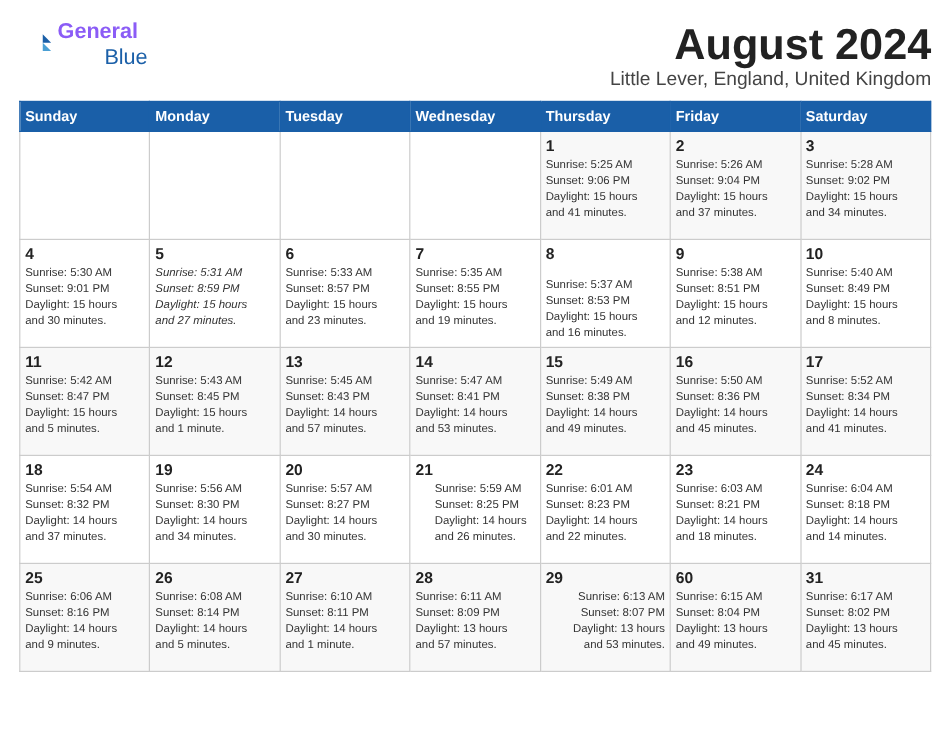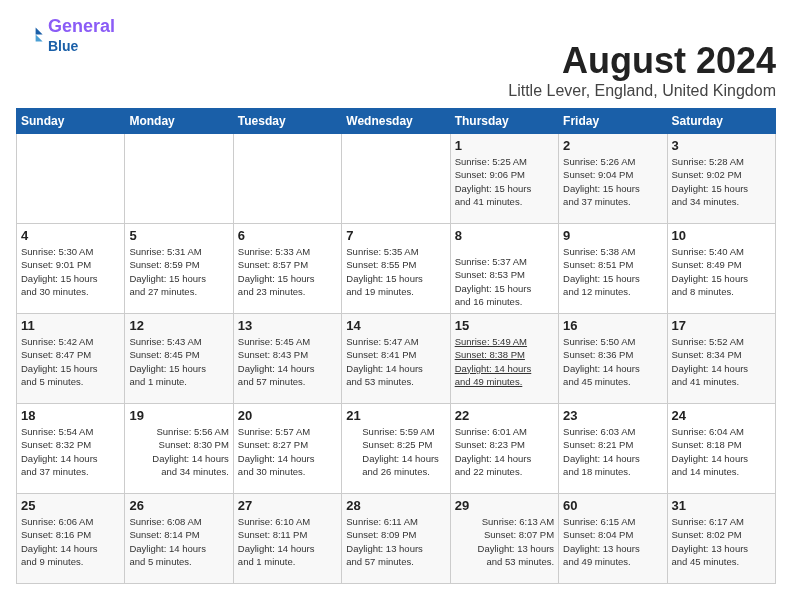--- a/index.html
+++ b/index.html
@@ -20,36 +20,36 @@
       display: flex;
       align-items: center;
       gap: 4px;
     }
     .logo-text-general {
       font-size: 18px;
       font-weight: bold;
       color: #8b5cf6;
     }
     .logo-text-blue {
-      font-size: 14px;
-      font-weight: bold;
+      font-size: 18px;
+      font-weight: normal;
       color: #1a5fa8;
+      margin-left: 39px;
     }
     .logo-icon {
       width: 28px;
       height: 28px;
     }
     .title-block {
       text-align: right;
     }
     .month-year {
       font-size: 36px;
       font-weight: bold;
       color: #222;
-      margin-top: 24px;
     }
     .location {
       font-size: 16px;
       color: #444;
     }
     table {
       width: 100%;
       border-collapse: collapse;
       table-layout: fixed;
     }
@@ -153,21 +153,21 @@
       <tr>
         <td>
           <span class="day-number">4</span>
           <div class="day-detail" style="white-space: pre-line;">Sunrise: 5:30 AM
 Sunset: 9:01 PM
 Daylight: 15 hours
 and 30 minutes.</div>
         </td>
         <td>
           <span class="day-number">5</span>
-          <div class="day-detail" style="white-space: pre-line;">Sunrise: 5:31 AM
+          <div class="day-detail" style="white-space: pre-line; font-style: italic;">Sunrise: 5:31 AM
 Sunset: 8:59 PM
 Daylight: 15 hours
 and 27 minutes.</div>
         </td>
         <td>
           <span class="day-number">6</span>
           <div class="day-detail" style="white-space: pre-line;">Sunrise: 5:33 AM
 Sunset: 8:57 PM
 Daylight: 15 hours
 and 23 minutes.</div>
@@ -225,21 +225,21 @@
         </td>
         <td>
           <span class="day-number">14</span>
           <div class="day-detail" style="white-space: pre-line;">Sunrise: 5:47 AM
 Sunset: 8:41 PM
 Daylight: 14 hours
 and 53 minutes.</div>
         </td>
         <td>
           <span class="day-number">15</span>
-          <div class="day-detail" style="white-space: pre-line; text-decoration: underline;">Sunrise: 5:49 AM
+          <div class="day-detail" style="white-space: pre-line;">Sunrise: 5:49 AM
 Sunset: 8:38 PM
 Daylight: 14 hours
 and 49 minutes.</div>
         </td>
         <td>
           <span class="day-number">16</span>
           <div class="day-detail" style="white-space: pre-line;">Sunrise: 5:50 AM
 Sunset: 8:36 PM
 Daylight: 14 hours
 and 45 minutes.</div>
@@ -255,21 +255,21 @@
       <tr>
         <td>
           <span class="day-number">18</span>
           <div class="day-detail" style="white-space: pre-line;">Sunrise: 5:54 AM
 Sunset: 8:32 PM
 Daylight: 14 hours
 and 37 minutes.</div>
         </td>
         <td>
           <span class="day-number">19</span>
-          <div class="day-detail" style="white-space: pre-line; text-align: right;">Sunrise: 5:56 AM
+          <div class="day-detail" style="white-space: pre-line;">Sunrise: 5:56 AM
 Sunset: 8:30 PM
 Daylight: 14 hours
 and 34 minutes.</div>
         </td>
         <td>
           <span class="day-number">20</span>
           <div class="day-detail" style="white-space: pre-line;">Sunrise: 5:57 AM
 Sunset: 8:27 PM
 Daylight: 14 hours
 and 30 minutes.</div>

